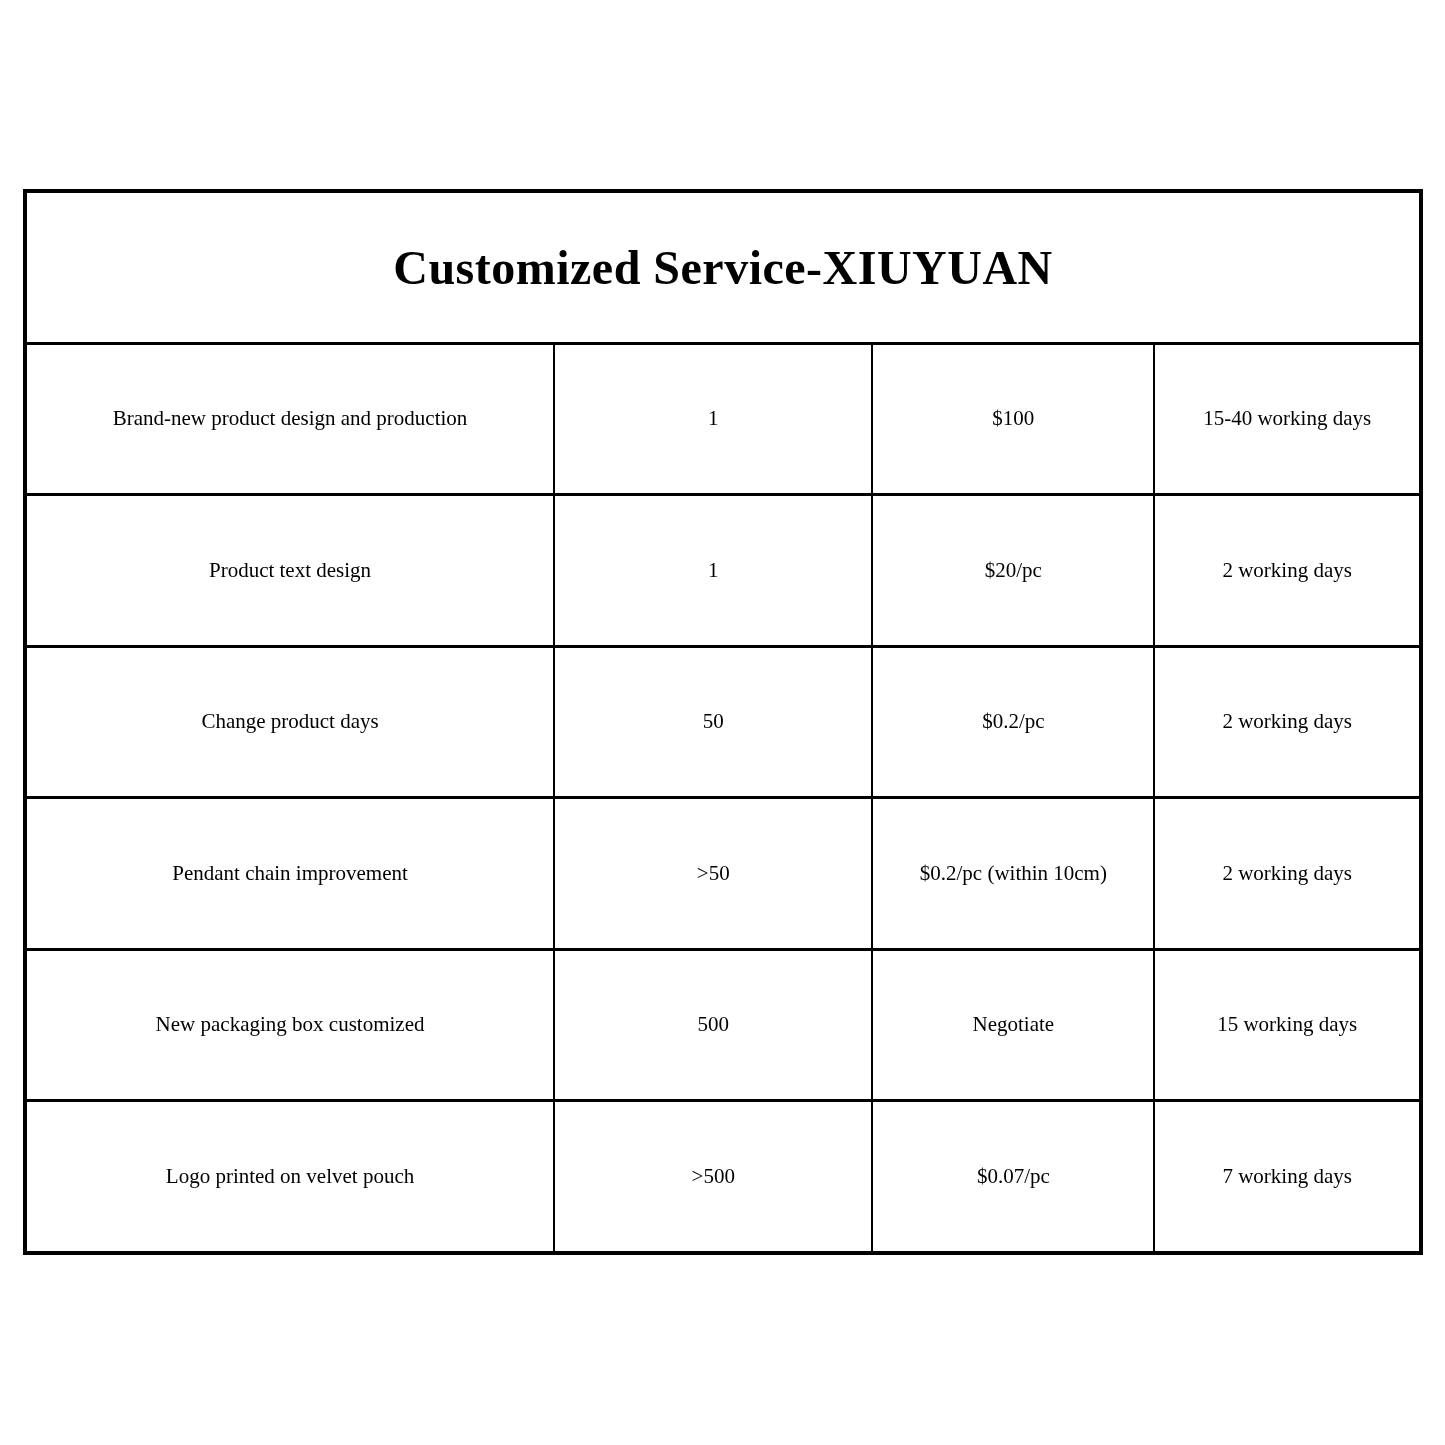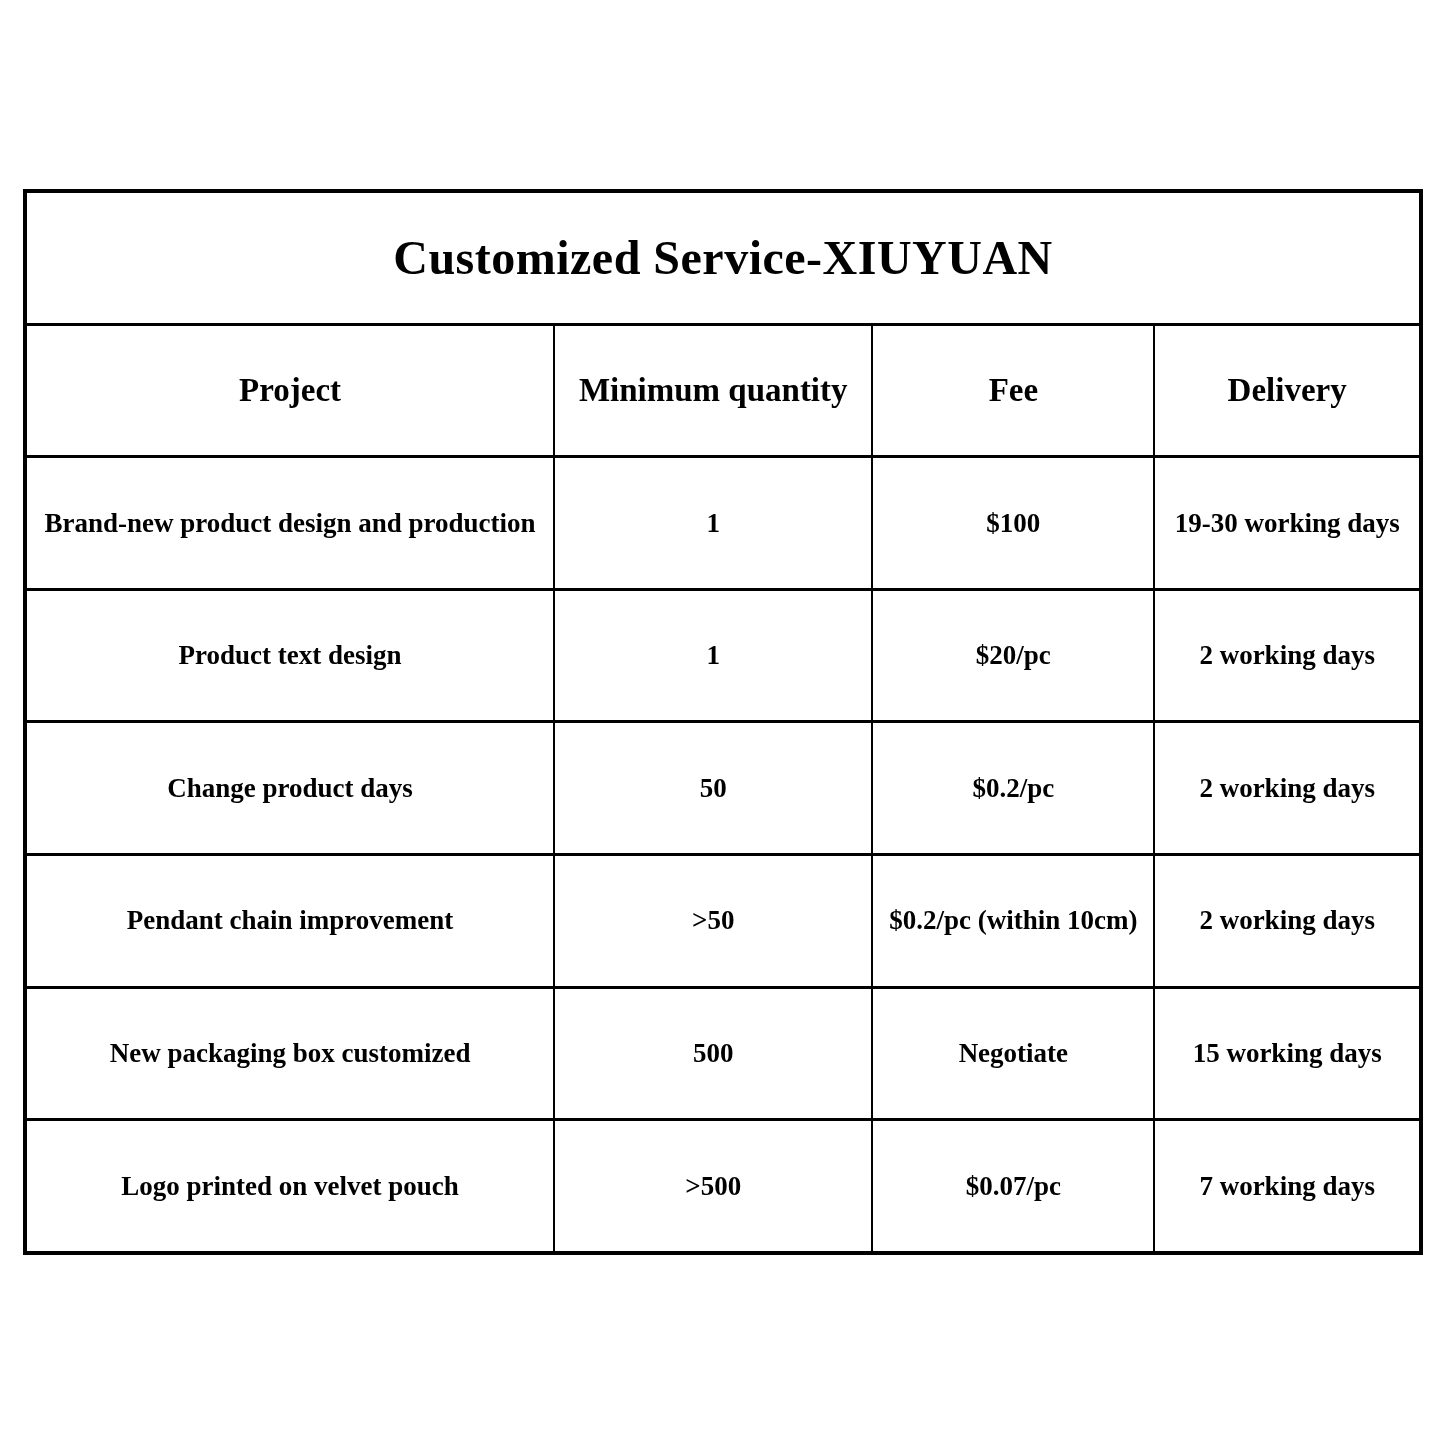--- a/index.html
+++ b/index.html
@@ -45,22 +45,22 @@
     font-weight: bold;
     letter-spacing: 0.5px;
   }
   tr.header-row th {
     height: 96px;
     font-size: 33px;
     font-weight: bold;
   }
   tr.data-row td {
     height: 96px;
-    font-size: 27px;
-    font-weight: bold;
+    font-size: 21px;
+    font-weight: normal;
   }
   .col-project  { width: 37.9%; }
   .col-minqty   { width: 22.8%; }
   .col-fee      { width: 20.2%; }
   .col-delivery { width: 19.1%; }
 </style>
 </head>
 <body>
 
 <div class="page">
@@ -68,31 +68,25 @@
     <colgroup>
       <col class="col-project">
       <col class="col-minqty">
       <col class="col-fee">
       <col class="col-delivery">
     </colgroup>
     <tbody>
       <tr class="title-row">
         <td colspan="4">Customized Service-XIUYUAN</td>
       </tr>
-      <tr class="header-row">
-        <th>Project</th>
-        <th>Minimum quantity</th>
-        <th>Fee</th>
-        <th>Delivery</th>
-      </tr>
       <tr class="data-row">
         <td>Brand-new product design and production</td>
         <td>1</td>
         <td>$100</td>
-        <td>19-30 working days</td>
+        <td>15-40 working days</td>
       </tr>
       <tr class="data-row">
         <td>Product text design</td>
         <td>1</td>
         <td>$20/pc</td>
         <td>2 working days</td>
       </tr>
       <tr class="data-row">
         <td>Change product days</td>
         <td>50</td>

